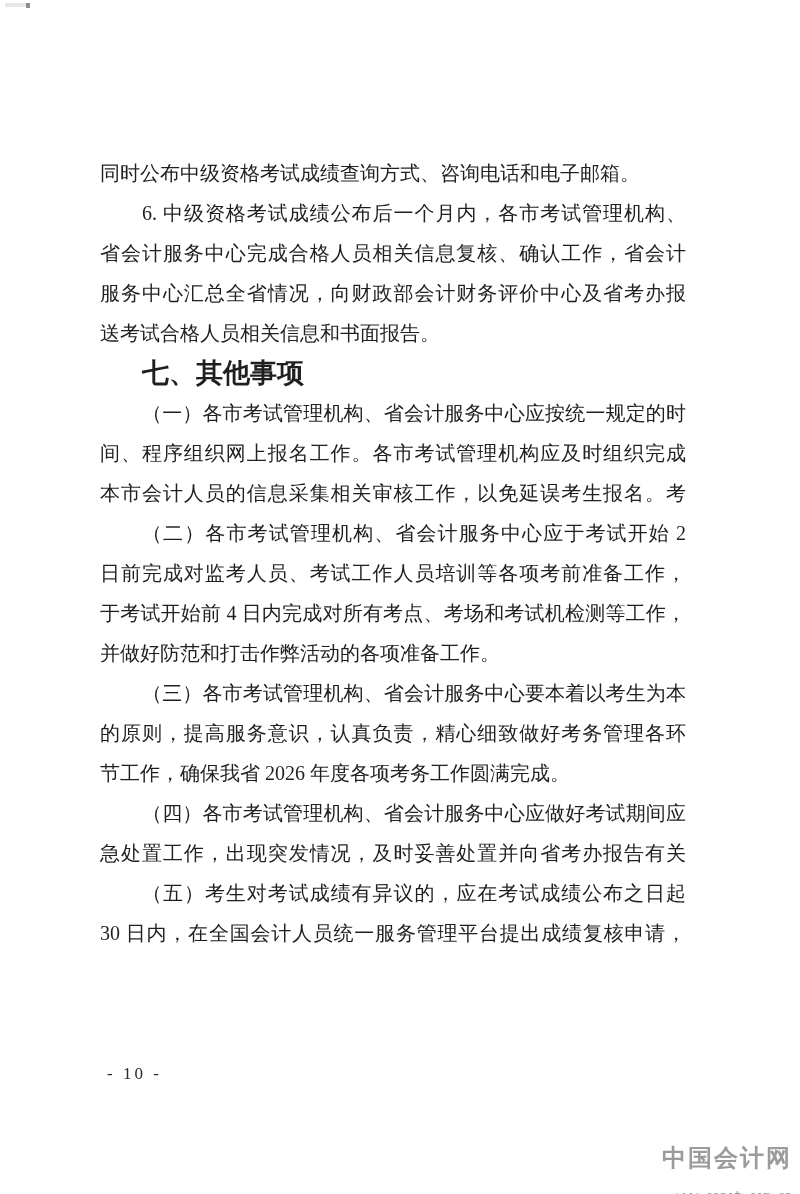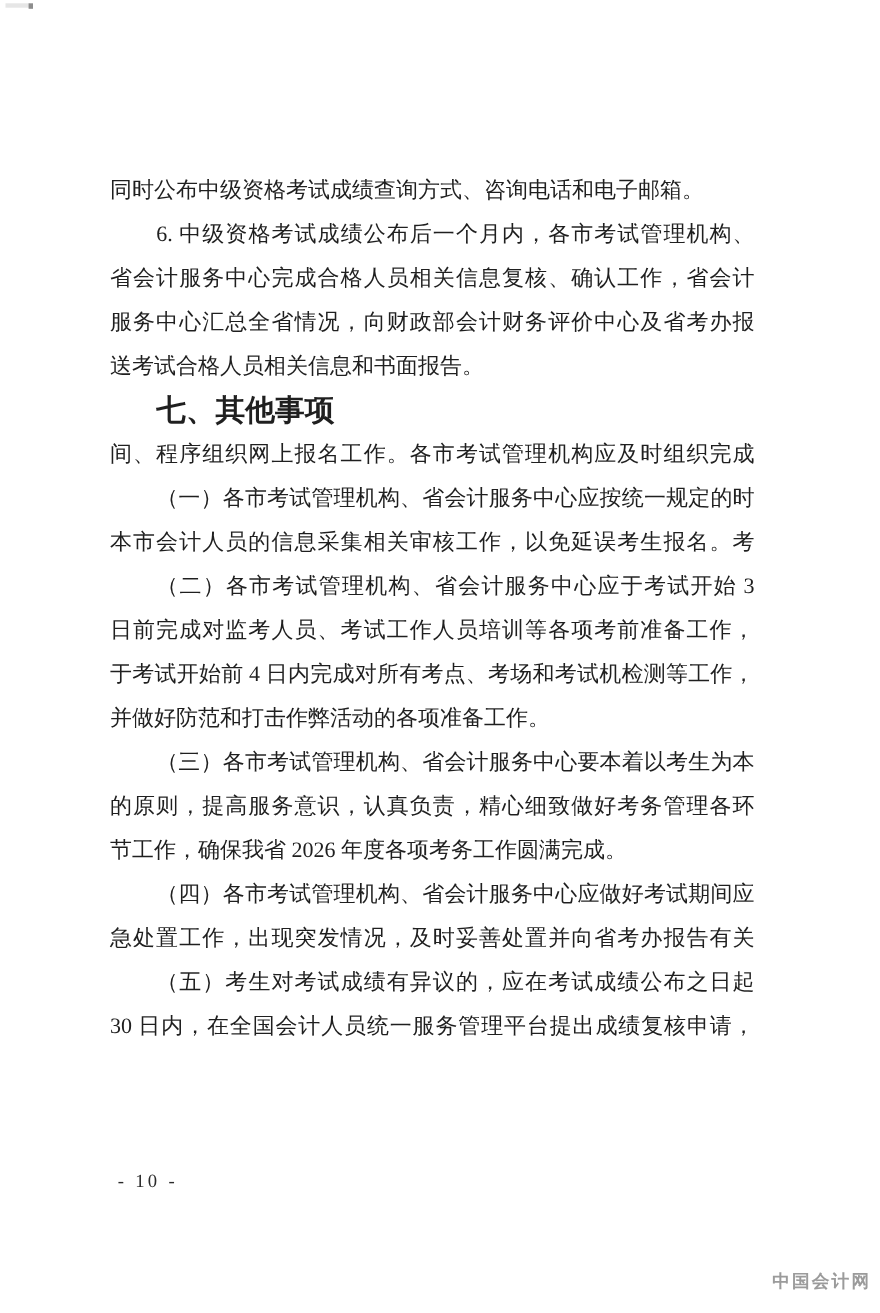--- a/index.html
+++ b/index.html
@@ -44,24 +44,23 @@
   }
   .watermark {
     position: absolute;
     right: 8px; top: 1146px;
     text-align: right;
     color: #9b9b9b;
     line-height: 1;
   }
   .wm-name {
     font-family: "Liberation Sans", "DejaVu Sans", sans-serif;
-    font-size: 16px;
+    font-size: 24px;
     font-weight: bold;
     letter-spacing: 2px;
-    margin-top: 12px;
   }
   .wm-url {
     font-family: "DejaVu Sans Mono", "Liberation Mono", monospace;
     font-size: 12px;
     margin-top: 20px;
   }
   .speck-a {
     position: absolute;
     left: 5px; top: 3px;
     width: 22px; height: 4px;
@@ -87,26 +86,26 @@
     <div class="para">
       <div class="line just first-indent">6. 中级资格考试成绩公布后一个月内，各市考试管理机构、</div>
       <div class="line just">省会计服务中心完成合格人员相关信息复核、确认工作，省会计</div>
       <div class="line just">服务中心汇总全省情况，向财政部会计财务评价中心及省考办报</div>
       <div class="line">送考试合格人员相关信息和书面报告。</div>
     </div>
     <div class="para">
       <div class="line first-indent heading">七、其他事项</div>
     </div>
     <div class="para">
+      <div class="line just first-indent">（一）各市考试管理机构、省会计服务中心应按统一规定的时</div>
       <div class="line just">间、程序组织网上报名工作。各市考试管理机构应及时组织完成</div>
-      <div class="line just first-indent">（一）各市考试管理机构、省会计服务中心应按统一规定的时</div>
       <div class="line just">本市会计人员的信息采集相关审核工作，以免延误考生报名。考</div>
     </div>
     <div class="para">
-      <div class="line just first-indent">（二）各市考试管理机构、省会计服务中心应于考试开始 3</div>
+      <div class="line just first-indent">（二）各市考试管理机构、省会计服务中心应于考试开始 2</div>
       <div class="line just">日前完成对监考人员、考试工作人员培训等各项考前准备工作，</div>
       <div class="line just">于考试开始前 4 日内完成对所有考点、考场和考试机检测等工作，</div>
       <div class="line">并做好防范和打击作弊活动的各项准备工作。</div>
     </div>
     <div class="para">
       <div class="line just first-indent">（三）各市考试管理机构、省会计服务中心要本着以考生为本</div>
       <div class="line just">的原则，提高服务意识，认真负责，精心细致做好考务管理各环</div>
       <div class="line">节工作，确保我省 2026 年度各项考务工作圆满完成。</div>
     </div>
     <div class="para">

